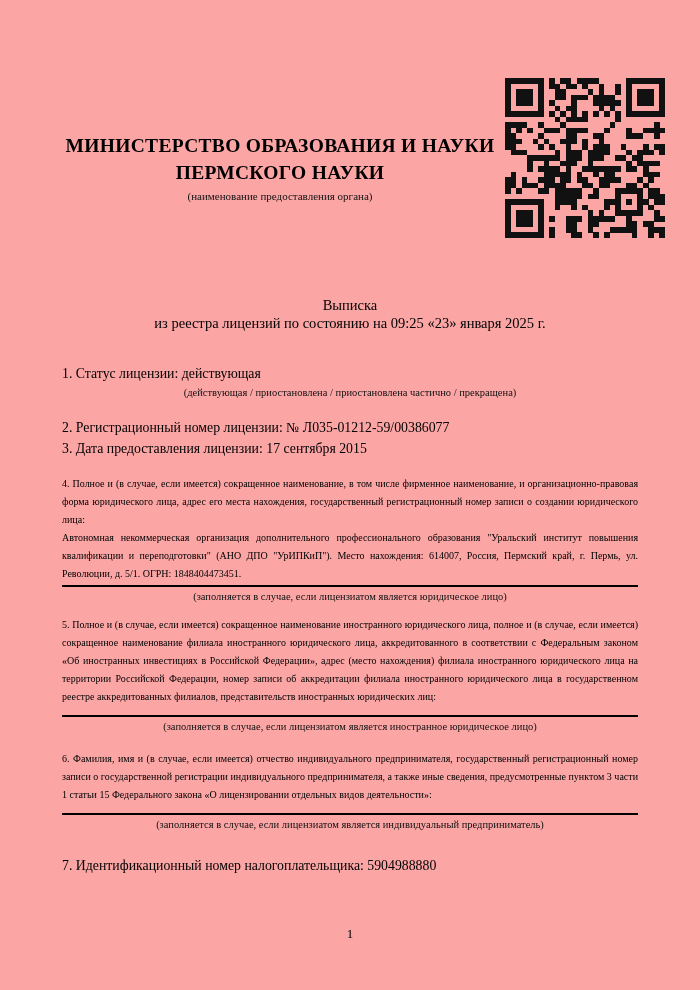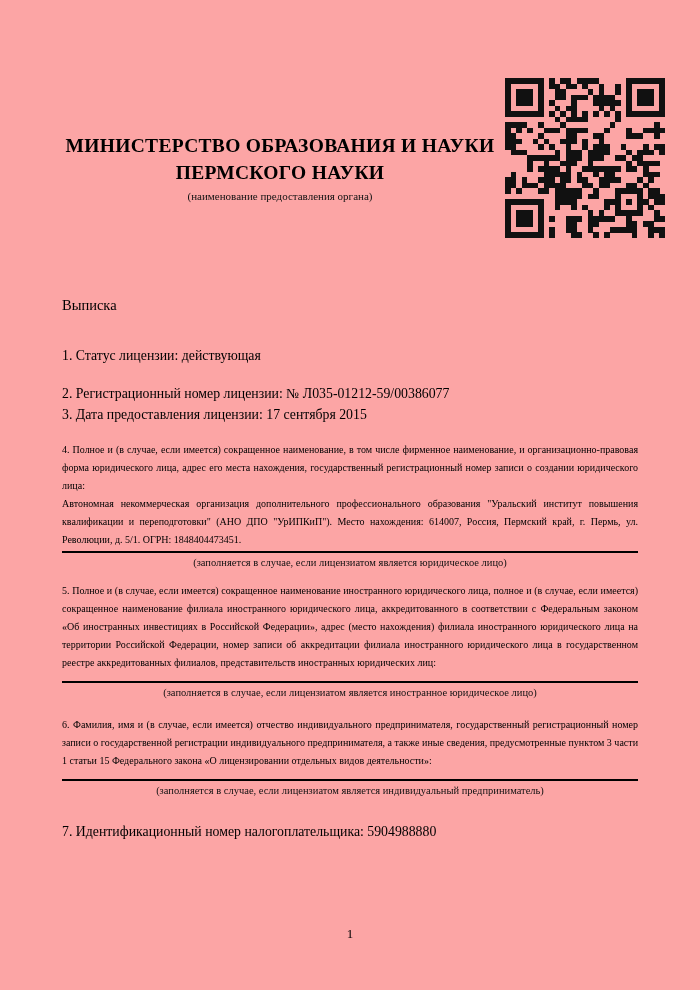--- a/index.html
+++ b/index.html
@@ -13,21 +13,21 @@
   .page{position:absolute;inset:0;background:#fca5a5;}
 
   
   .qr{position:absolute;left:505px;top:78px;width:160px;height:160px;}
   .ministry{position:absolute;left:57px;top:132px;width:446px;text-align:center;}
   .ministry-line{font-weight:bold;font-size:19.5px;line-height:27px;white-space:nowrap;letter-spacing:.3px;}
   .ministry-caption{font-size:11px;line-height:14px;margin-top:3px;color:#111;}
 
   
   .content{position:absolute;left:62px;top:296px;width:576px;}
-  .doc-title{text-align:left;font-size:14.5px;line-height:18px;}
+  .doc-title{text-align:center;font-size:14.5px;line-height:18px;}
   .line-item{font-size:13.8px;line-height:18px;}
   .para{font-size:10px;line-height:18px;text-align:justify;}
   .caption{text-align:center;font-size:10.5px;line-height:13px;margin-top:3px;color:#111;}
   .rule{border-top:2px solid #000;height:0;}
   .rule.tight{margin-top:2px;}
   .rule.gap{margin-top:9px;}
 
   .m1{margin-top:33px;}
   .m2{margin-top:20px;}
   .m3{margin-top:3px;}
@@ -459,24 +459,26 @@
   <div class="ministry">
     <div class="ministry-line">МИНИСТЕРСТВО ОБРАЗОВАНИЯ И НАУКИ</div>
     <div class="ministry-line">ПЕРМСКОГО НАУКИ</div>
     <div class="ministry-caption">(наименование предоставления органа)</div>
   </div>
 
   <div class="content">
 
     <div class="doc-title">
       <div>Выписка</div>
+      <div>из реестра лицензий по состоянию на 09:25 «23» января 2025 г.</div>
     </div>
 
     <div class="m1">
       <div class="line-item">1. Статус лицензии: действующая</div>
+      <div class="caption">(действующая / приостановлена / приостановлена частично / прекращена)</div>
     </div>
 
     <div class="line-item m2">2. Регистрационный номер лицензии: № Л035-01212-59/00386077</div>
 
     <div class="line-item m3">3. Дата предоставления лицензии: 17 сентября 2015</div>
 
     <div class="m4">
       <div class="para">4. Полное и (в случае, если имеется) сокращенное наименование, в том числе фирменное наименование, и организационно-правовая форма юридического лица, адрес его места нахождения, государственный регистрационный номер записи о создании юридического лица:</div>
       <div class="para">Автономная некоммерческая организация дополнительного профессионального образования "Уральский институт повышения квалификации и переподготовки" (АНО ДПО "УрИПКиП"). Место нахождения: 614007, Россия, Пермский край, г. Пермь, ул. Революции, д. 5/1. ОГРН: 1848404473451.</div>
       <div class="rule tight"></div>

